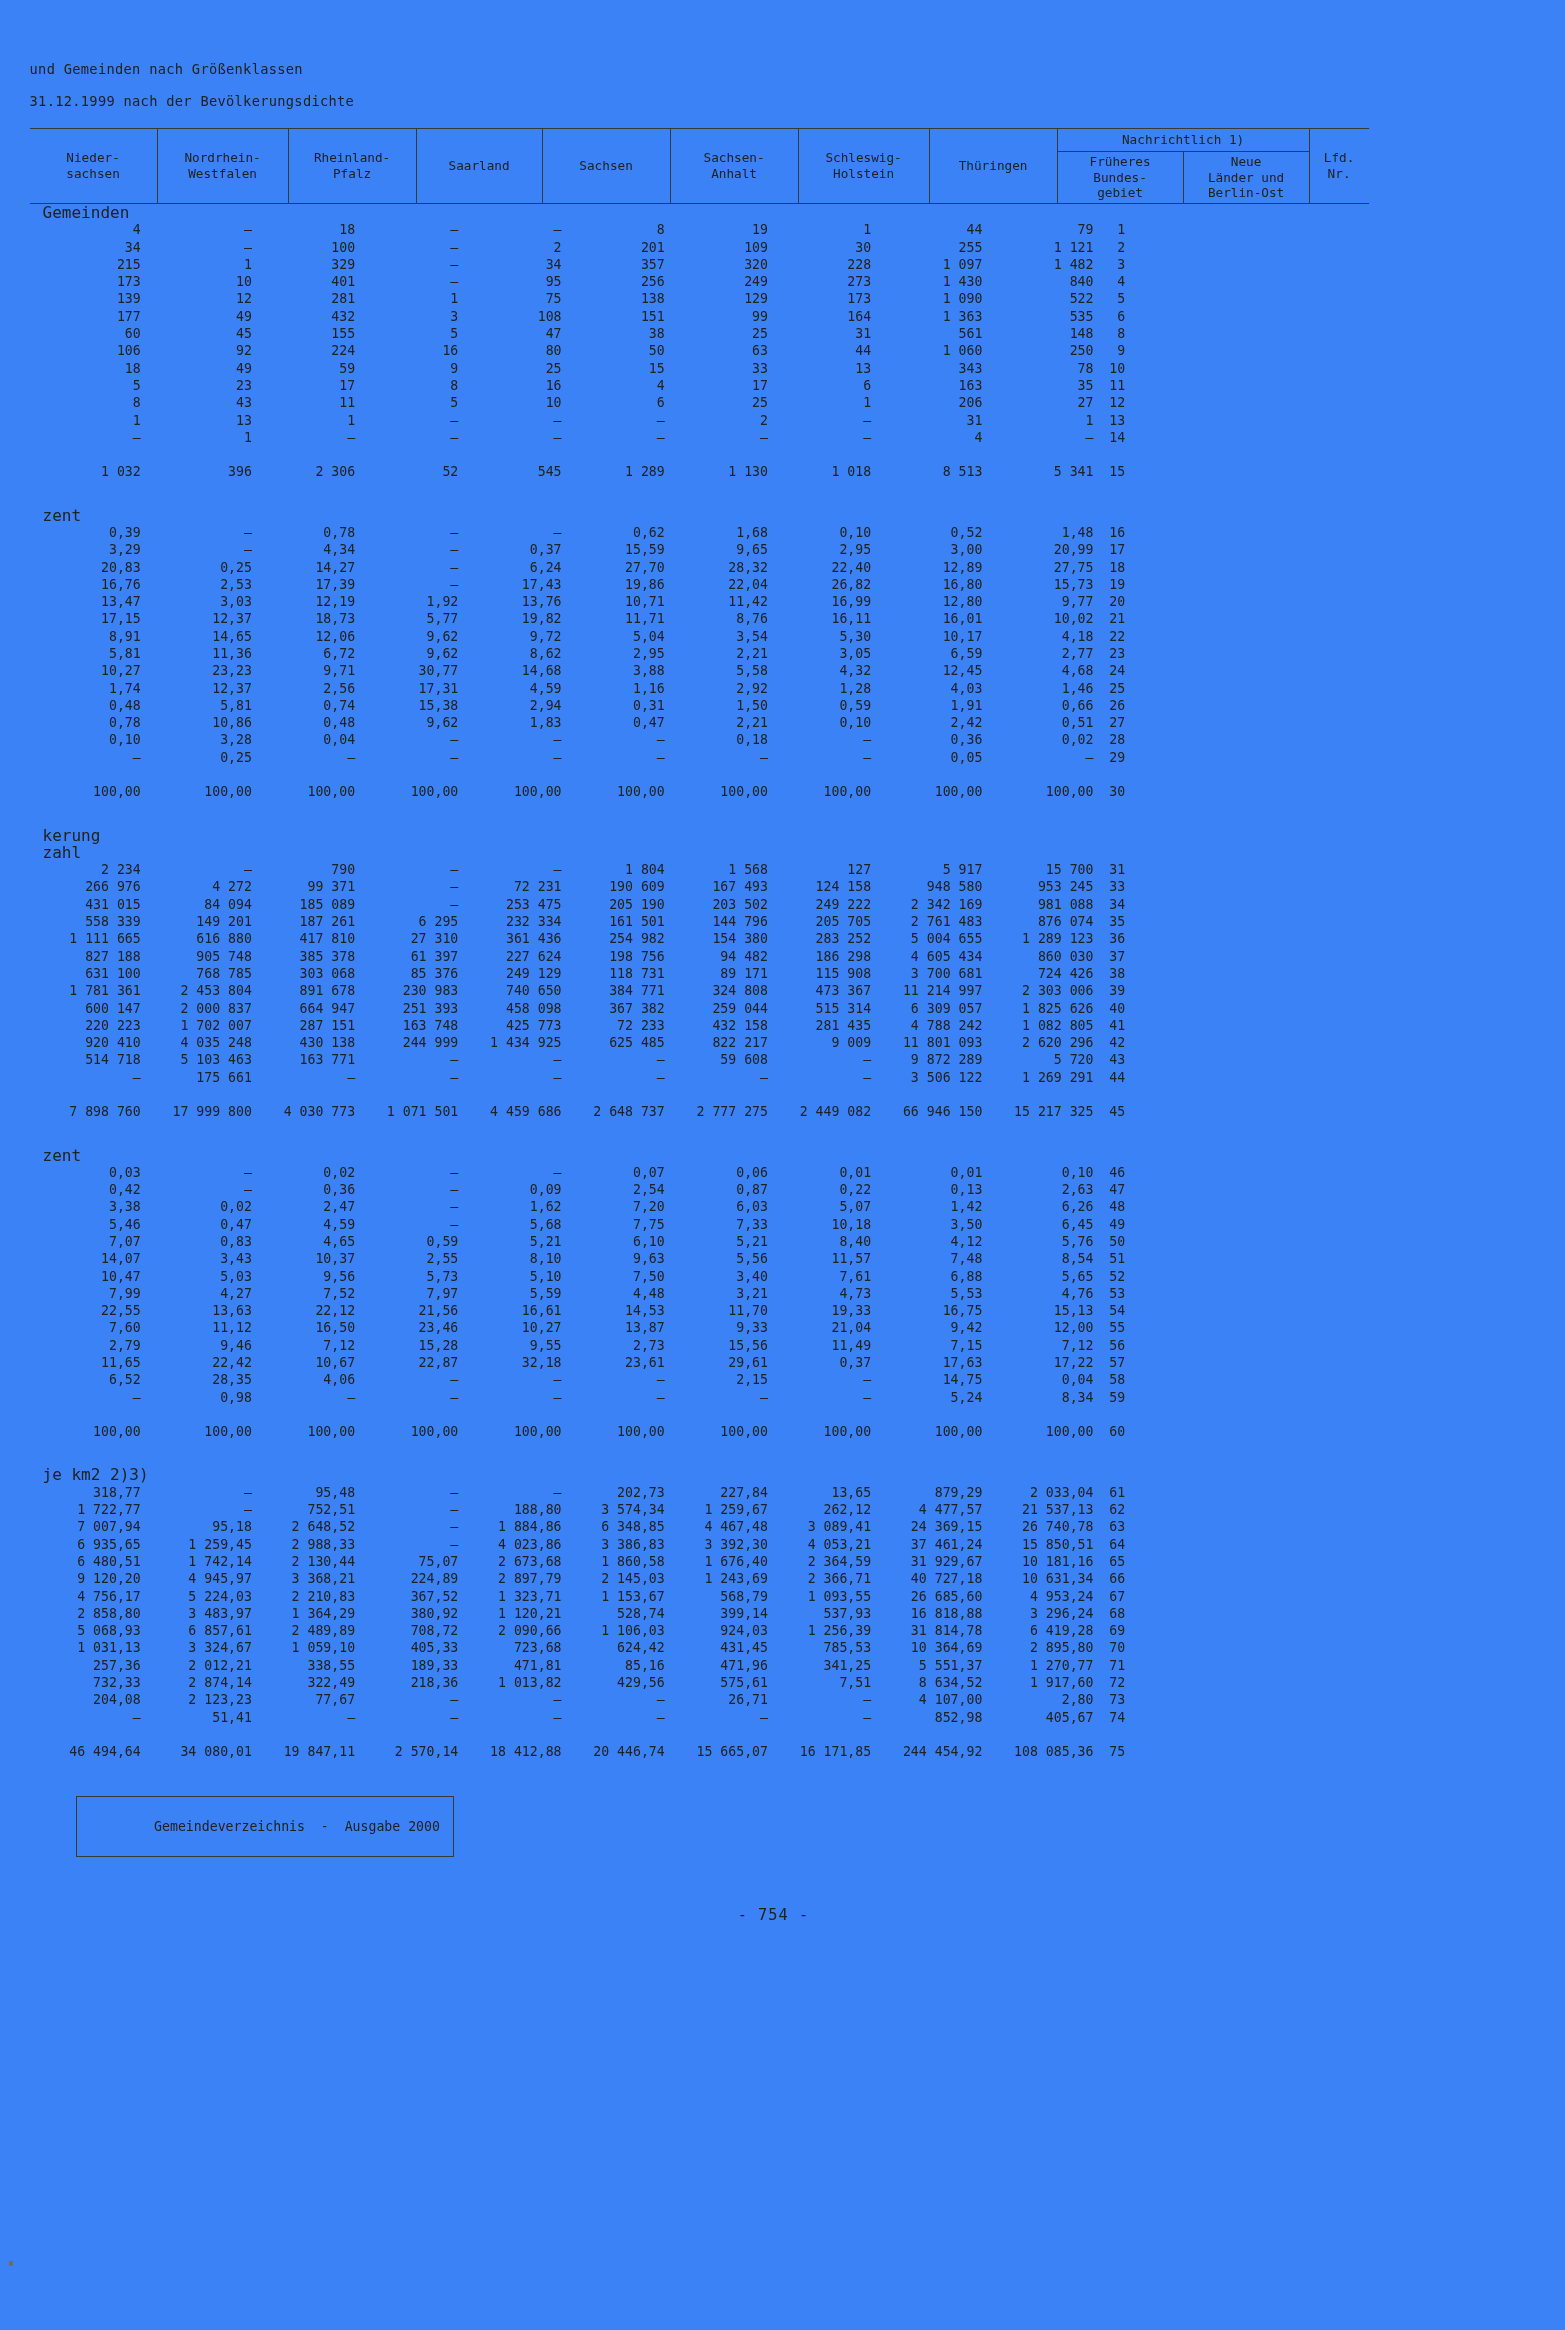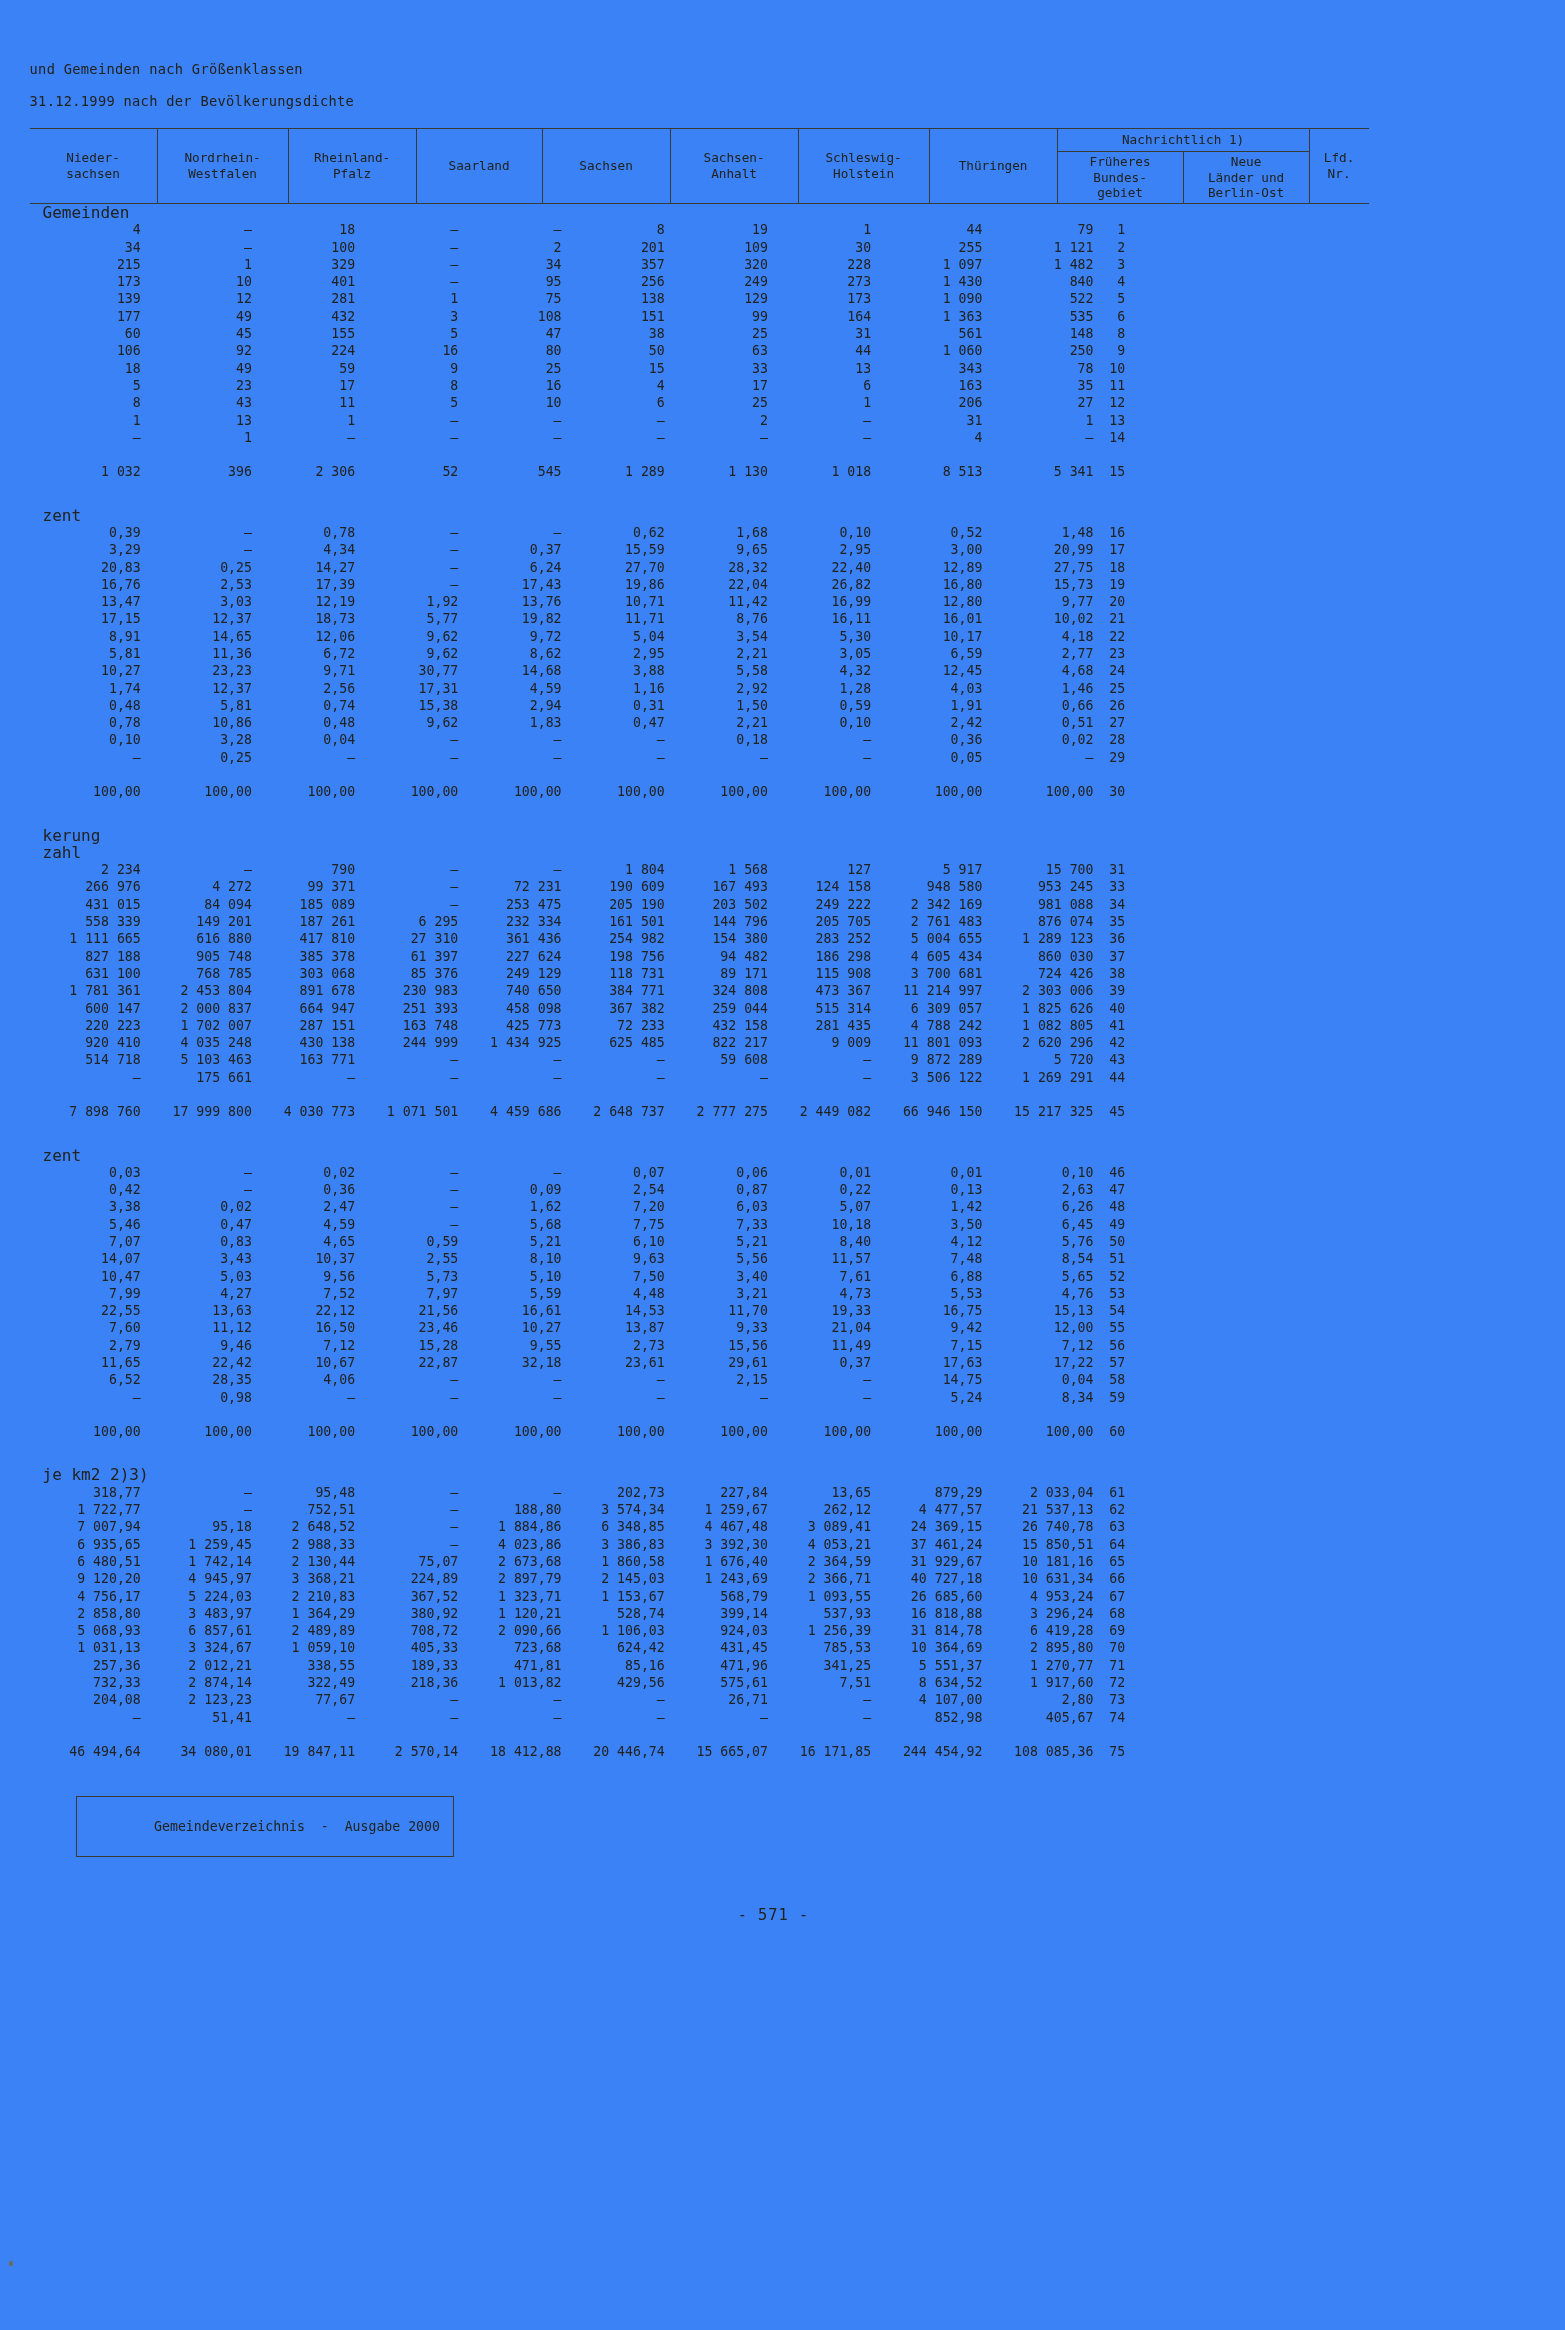--- a/index.html
+++ b/index.html
@@ -276,18 +276,18 @@
           <div class="rowline">        204,08      2 123,23        77,67            –            –            –        26,71            –      4 107,00          2,80  73</div>
           <div class="rowline">             –         51,41            –            –            –            –            –            –        852,98        405,67  74</div>
           <div class="spacer"></div>
           <div class="rowline">     46 494,64     34 080,01    19 847,11     2 570,14    18 412,88    20 446,74    15 665,07    16 171,85    244 454,92    108 085,36  75</div>
         </div>
 
       <div class="footer-box">
         <span>Gemeindeverzeichnis  -  Ausgabe 2000</span>
       </div>
 
-      <div class="pagenum">- 571 -</div>
+      <div class="pagenum">- 754 -</div>
     </div>
     <div class="speck"></div>
   </div>
 </div>
 
 
 </body></html>

